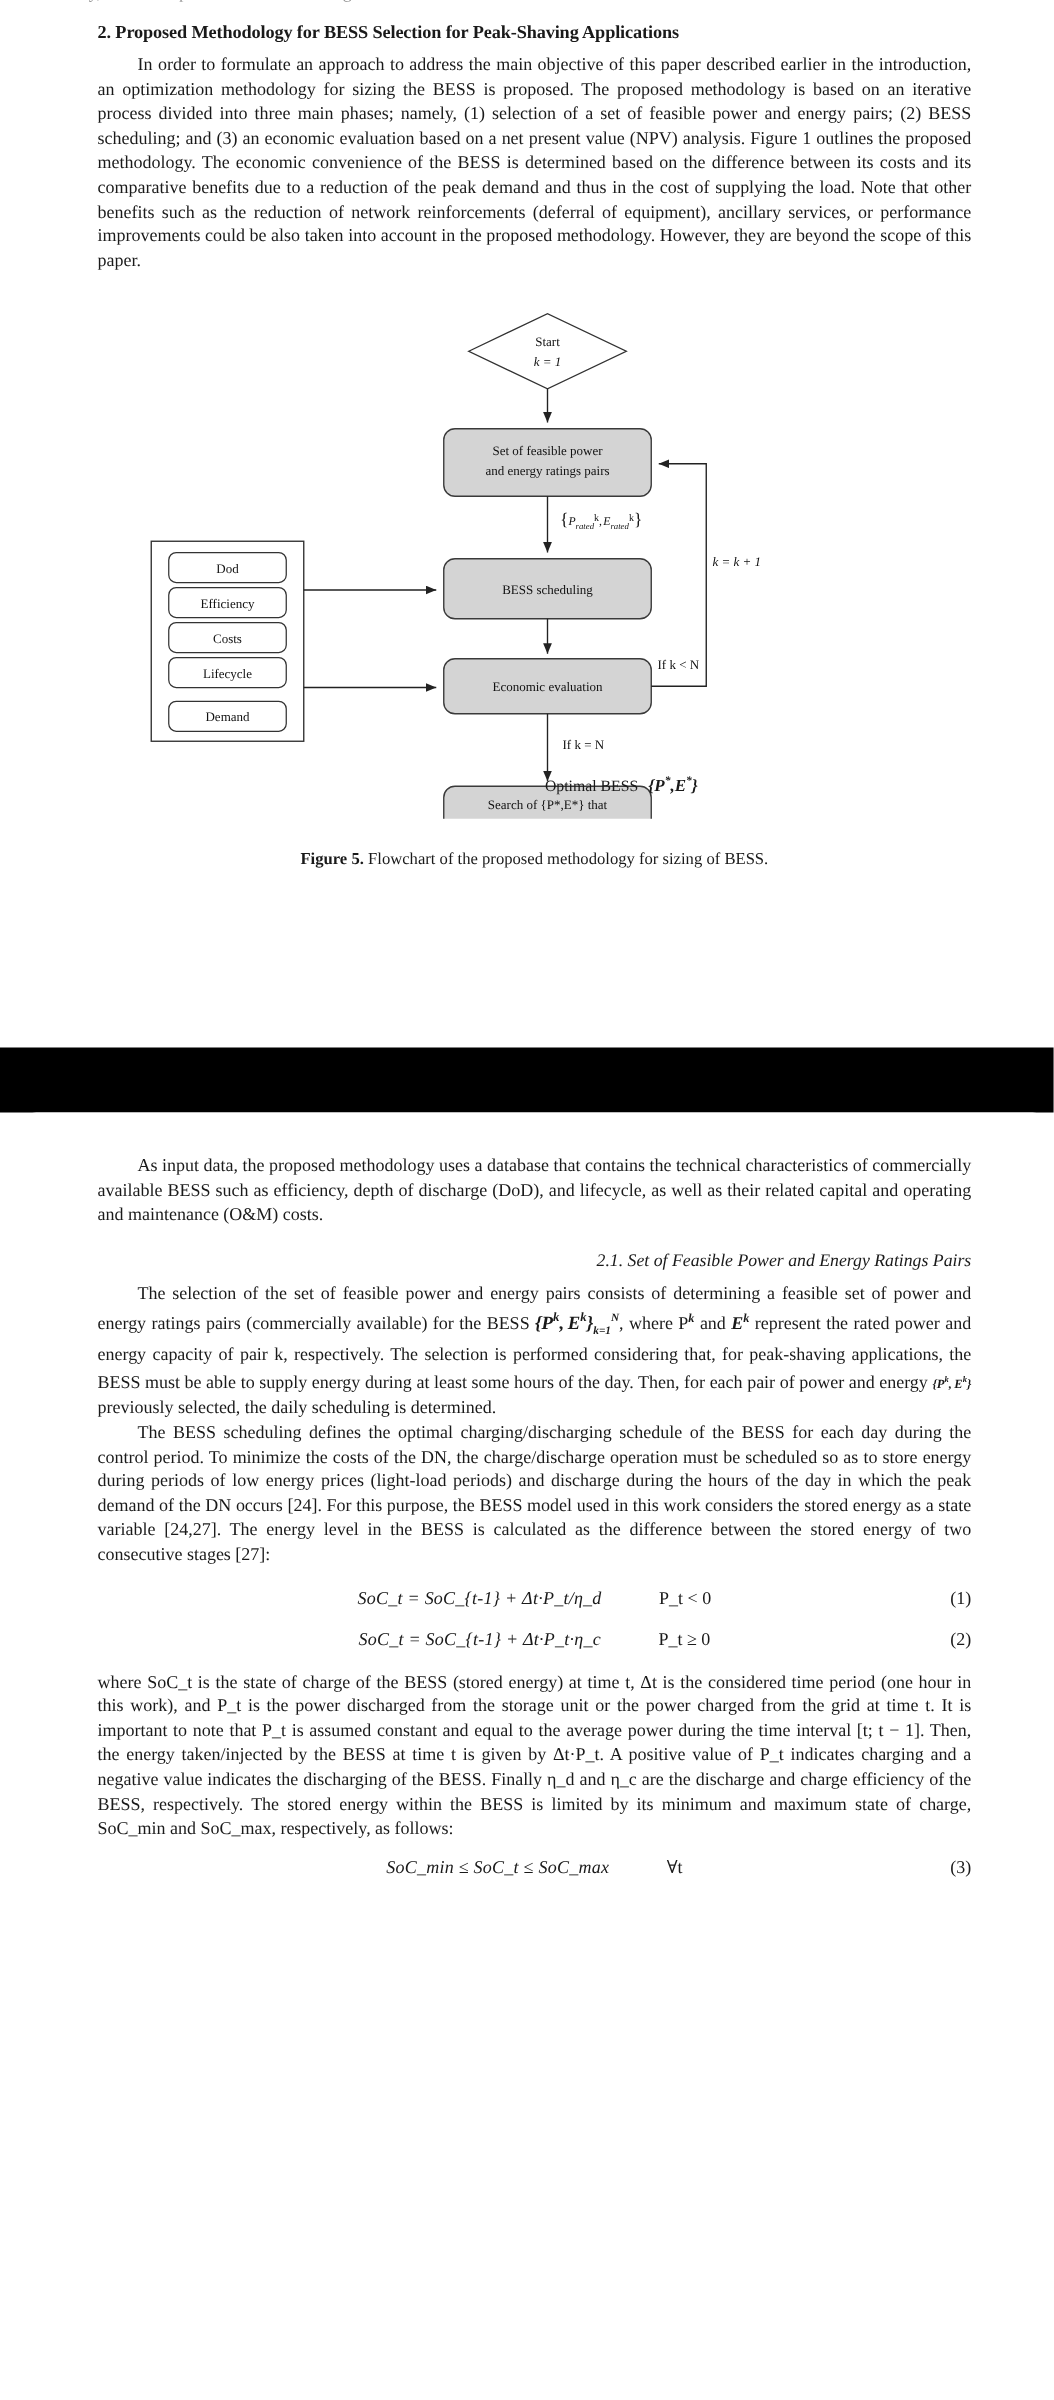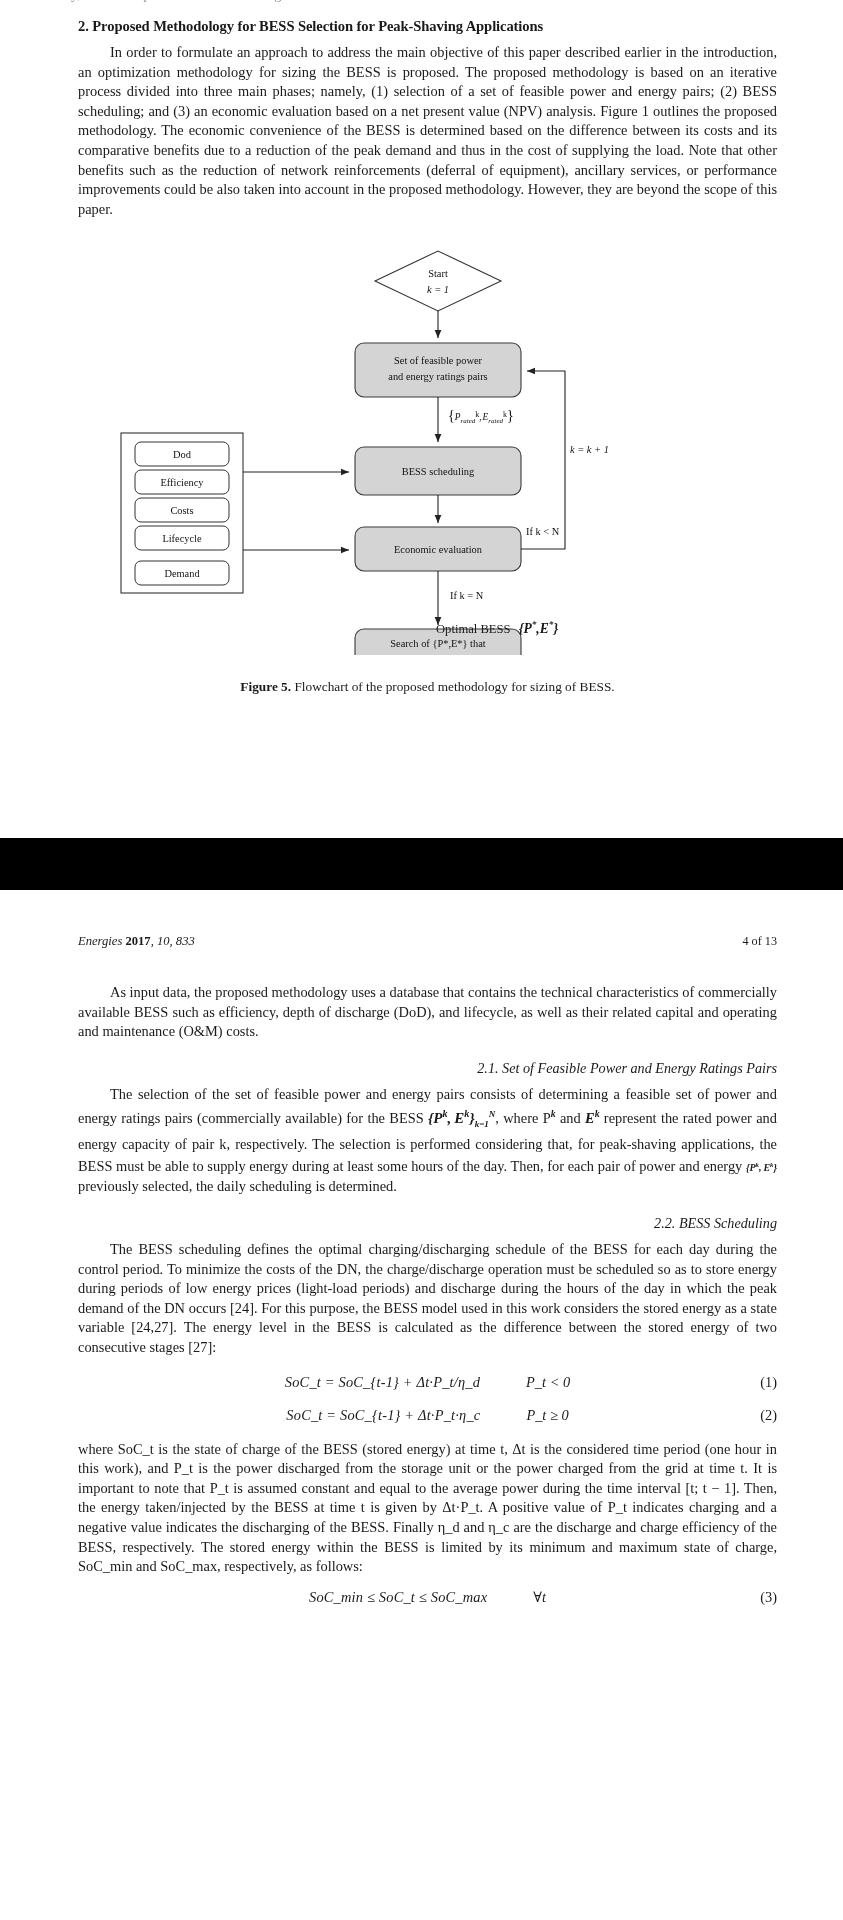--- a/index.html
+++ b/index.html
@@ -111,21 +111,21 @@
   
   .eqrow {
     display: flex;
     align-items: baseline;
     justify-content: center;
     position: relative;
     margin: 16px 0 6px 0;
     font-size: 14.4px;
   }
   .eqrow .eqbody { font-style: italic; letter-spacing: 0.2px; text-align: right; }
-  .eqrow .eqcond { margin-left: 46px; font-style: italic; }
+  .eqrow .eqcond { margin-left: 46px; }
   .eqrow .eqnum {
     position: absolute;
     right: 0;
     font-style: normal;
   }
   .eq-clip { overflow: hidden; height: 16px; position: relative; }
 </style>
 </head>
 <body>
 
@@ -240,46 +240,36 @@
     </div>
 
   </div>
 </div>
 
 <div class="page-gap"></div>
 
 <div class="page page-2">
   <div class="content">
 
-    <div class="running-head">
-      <div class="journal">
-        <span>Energies</span>
-        <b>2017</b>,
-        <i>10</i>,
-        <span>833</span>
-      </div>
-      <div class="pageno">4 of 13</div>
-    </div>
 
     <div style="height:34px"></div>
 
     <p class="body">As input data, the proposed methodology uses a database that contains the technical characteristics of commercially available BESS such as efficiency, depth of discharge (DoD), and lifecycle, as well as their related capital and operating and maintenance (O&amp;M) costs.</p>
 
     <h3 class="subsection-head">2.1. Set of Feasible Power and Energy Ratings Pairs</h3>
 
     <p class="body"><span>The selection of the set of feasible power and energy pairs consists of determining a feasible set of power and energy ratings pairs (commercially available) for the BESS</span>
       <span class="ital" style="font-size:15px;">{P<sup>k</sup>, E<sup>k</sup>}<sub style="font-size:0.6em;">k=1</sub><sup style="font-size:0.6em;">N</sup></span><span>, where P</span><sup class="ital">k</sup>
       <span>and</span>
       <span class="ital">E<sup>k</sup></span>
       <span>represent the rated power and energy capacity of pair k, respectively. The selection is performed considering that, for peak-shaving applications, the BESS must be able to supply energy during at least some hours of the day. Then, for each pair of power and energy</span>
       <span class="ital" style="font-size:10px;">{P<sup>k</sup>, E<sup>k</sup>}</span>
       <span>previously selected, the daily scheduling is determined.</span>
     </p>
 
-    <h3 class="subsection-head">2.2. BESS Scheduling</h3>
 
     <p class="body">The BESS scheduling defines the optimal charging/discharging schedule of the BESS for each day during the control period. To minimize the costs of the DN, the charge/discharge operation must be scheduled so as to store energy during periods of low energy prices (light-load periods) and discharge during the hours of the day in which the peak demand of the DN occurs [24]. For this purpose, the BESS model used in this work considers the stored energy as a state variable [24,27]. The energy level in the BESS is calculated as the difference between the stored energy of two consecutive stages [27]:</p>
 
     <div class="eqrow">
       <span class="eqbody">SoC_t = SoC_{t-1} + Δt·P_t/η_d</span>
       <span class="eqcond">P_t &lt; 0</span>
       <span class="eqnum">(1)</span>
     </div>
 
     <div class="eqrow">

